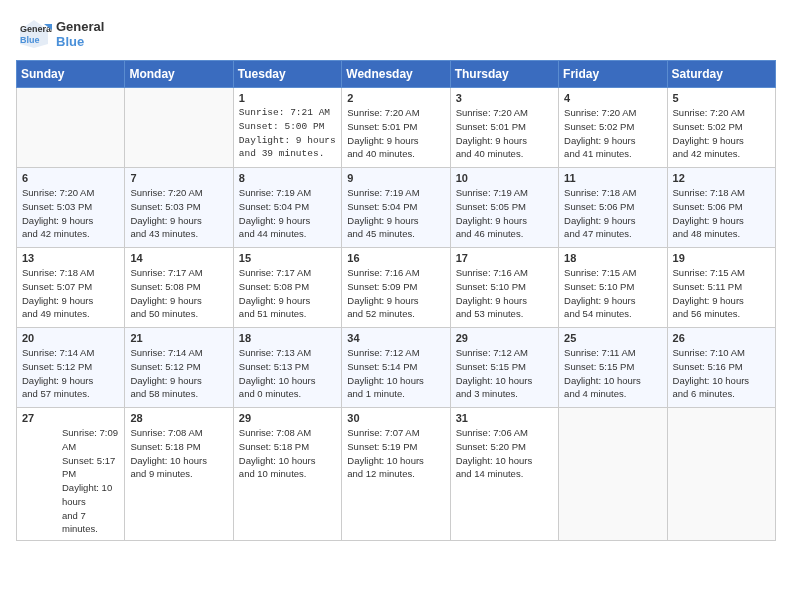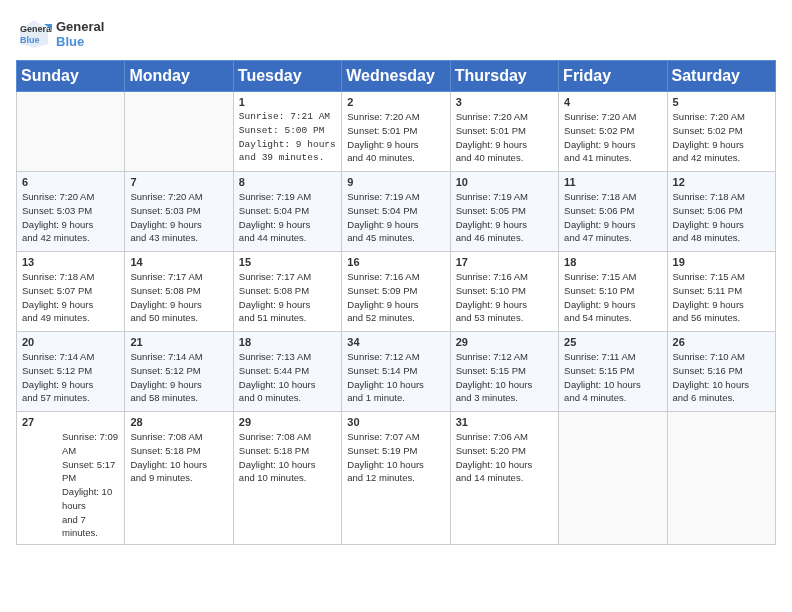--- a/index.html
+++ b/index.html
@@ -38,21 +38,21 @@
       color: #555;
     }
     table {
       width: 100%;
       border-collapse: collapse;
       table-layout: fixed;
     }
     thead th {
       background-color: #3a6cbf;
       color: #fff;
-      font-size: 16px;
+      font-size: 12px;
       font-weight: bold;
       padding: 6px 4px;
       border: 1px solid #5a8cd0;
       text-align: left;
     }
     td {
       border: 1px solid #ccc;
       vertical-align: top;
       padding: 4px 5px;
       font-size: 9.5px;
@@ -263,21 +263,21 @@
         <td>
           <span class="day-number">21</span>
           <div class="day-info" style="white-space: pre-line;">Sunrise: 7:14 AM
 Sunset: 5:12 PM
 Daylight: 9 hours
 and 58 minutes.</div>
         </td>
         <td>
           <span class="day-number">18</span>
           <div class="day-info" style="white-space: pre-line;">Sunrise: 7:13 AM
-Sunset: 5:44 PM
+Sunset: 5:13 PM
 Daylight: 10 hours
 and 0 minutes.</div>
         </td>
         <td>
           <span class="day-number">34</span>
           <div class="day-info" style="white-space: pre-line;">Sunrise: 7:12 AM
 Sunset: 5:14 PM
 Daylight: 10 hours
 and 1 minute.</div>
         </td>

